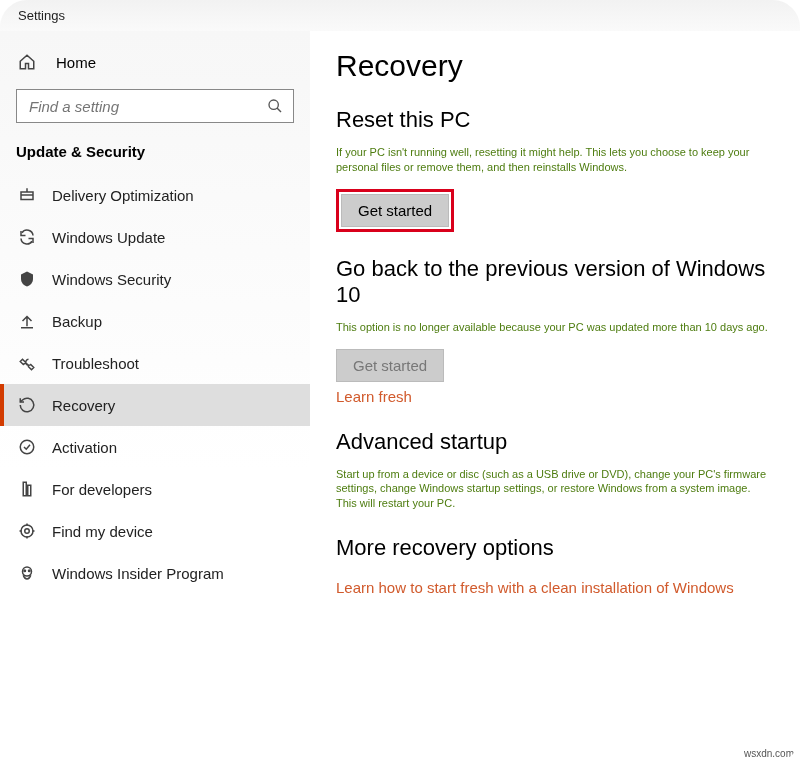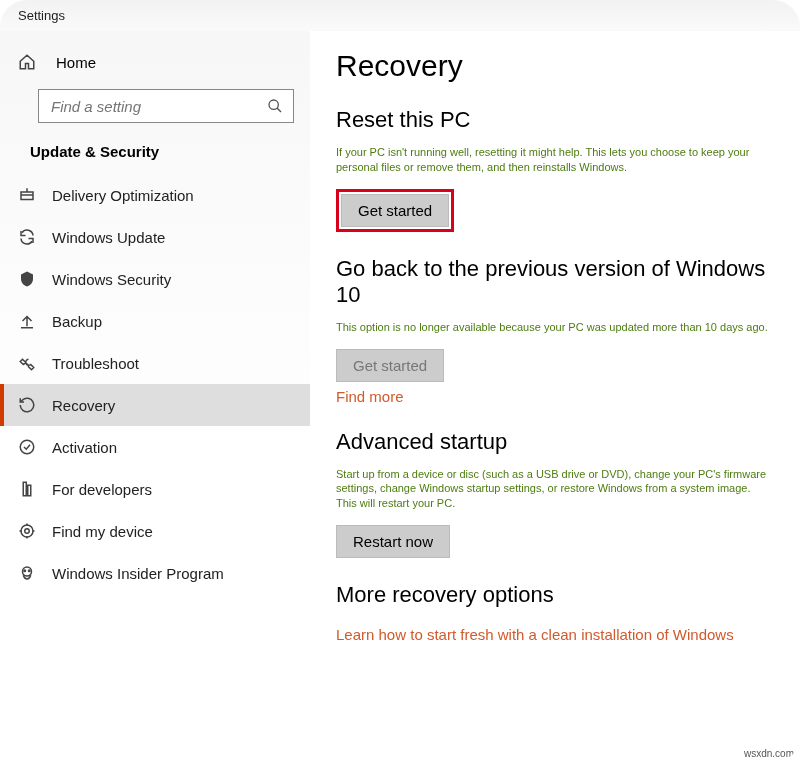--- a/index.html
+++ b/index.html
@@ -4,24 +4,24 @@
 <style>
   * { box-sizing: border-box; }
   html, body { margin:0; padding:0; font-family: "Segoe UI", Arial, sans-serif; background:#fff; color:#000; font-size:15px; }
   .window { width:800px; height:763px; display:flex; flex-direction:column; position:relative; overflow:hidden;border-radius:27px; }
   .titlebar { padding:8px 18px 8px 18px; font-size:13px; color:#222; background:linear-gradient(#f2f2f2,#fafafa); }
   .body { flex:1; display:flex; overflow:hidden; }
   .sidebar { width:310px; padding: 12px 0 0 0; background:linear-gradient(#f7f7f7,#ffffff 60%); display:flex; flex-direction:column; }
   .home-row { display:flex; align-items:center; gap:20px; padding:10px 18px; cursor:pointer; }
   .home-row .icon { width:18px; height:18px; color:#444; }
   .search-wrap { padding: 8px 16px 14px 16px; }
-  .search { display:flex; align-items:center; border:1px solid #888; background:#fff; height:34px; padding:0 10px;margin-left:22px; }
+  .search { display:flex; align-items:center; border:1px solid #888; background:#fff; height:34px; padding:0 10px; }
   .search input { border:none; outline:none; flex:1; font-size:15px; font-style:italic; color:#666; background:transparent; }
   .search .sicon { color:#555; }
-  .category { padding: 6px 18px 14px 30px; font-weight:600; font-size:15px; }
+  .category { padding: 6px 18px 14px 16px; font-weight:600; font-size:15px; }
   .nav { display:flex; flex-direction:column; }
   .nav-item { display:flex; align-items:center; gap:16px; padding:12px 18px; cursor:pointer; position:relative; }
   .nav-item .icon { width:18px; height:18px; color:#444; flex-shrink:0; }
   .nav-item span.label { font-size:15px; color:#222; }
   .nav-item.selected { background:#dedede; }
   .nav-item.selected::before { content:""; position:absolute; left:0; top:0; bottom:0; width:4px; background:#d23b00; }
   .content { flex:1; padding: 18px 26px 10px 26px; overflow:auto; }
   h1 { font-weight:400; font-size:30px; margin:0 0 24px 0; }
   h2 { font-weight:400; font-size:22px; margin:22px 0 12px 0; }
   p { margin:0 0 14px 0; font-size:11px; line-height:1.35; color:#4d7c0f; }
@@ -159,27 +159,26 @@
         <p>If your PC isn't running well, resetting it might help. This lets you choose to keep your personal files or remove them, and then reinstalls Windows.</p>
         <span class="highlight">
           <span class="btn">Get started</span>
         </span>
       </div>
 
       <div class="section">
         <h2>Go back to the previous version of Windows 10</h2>
         <p>This option is no longer available because your PC was updated more than 10 days ago.</p>
         <span class="btn disabled">Get started</span><br>
-        <a class="link">Find more</a>
+        <a class="link">Learn fresh</a>
       </div>
 
       <div class="section">
         <h2>Advanced startup</h2>
         <p>Start up from a device or disc (such as a USB drive or DVD), change your PC's firmware settings, change Windows startup settings, or restore Windows from a system image. This will restart your PC.</p>
-        <span class="btn">Restart now</span>
       </div>
 
       <div class="section">
         <h2>More recovery options</h2>
         <a class="link">Learn how to start fresh with a clean installation of Windows</a>
       </div>
     </div>
 
   </div>
 

